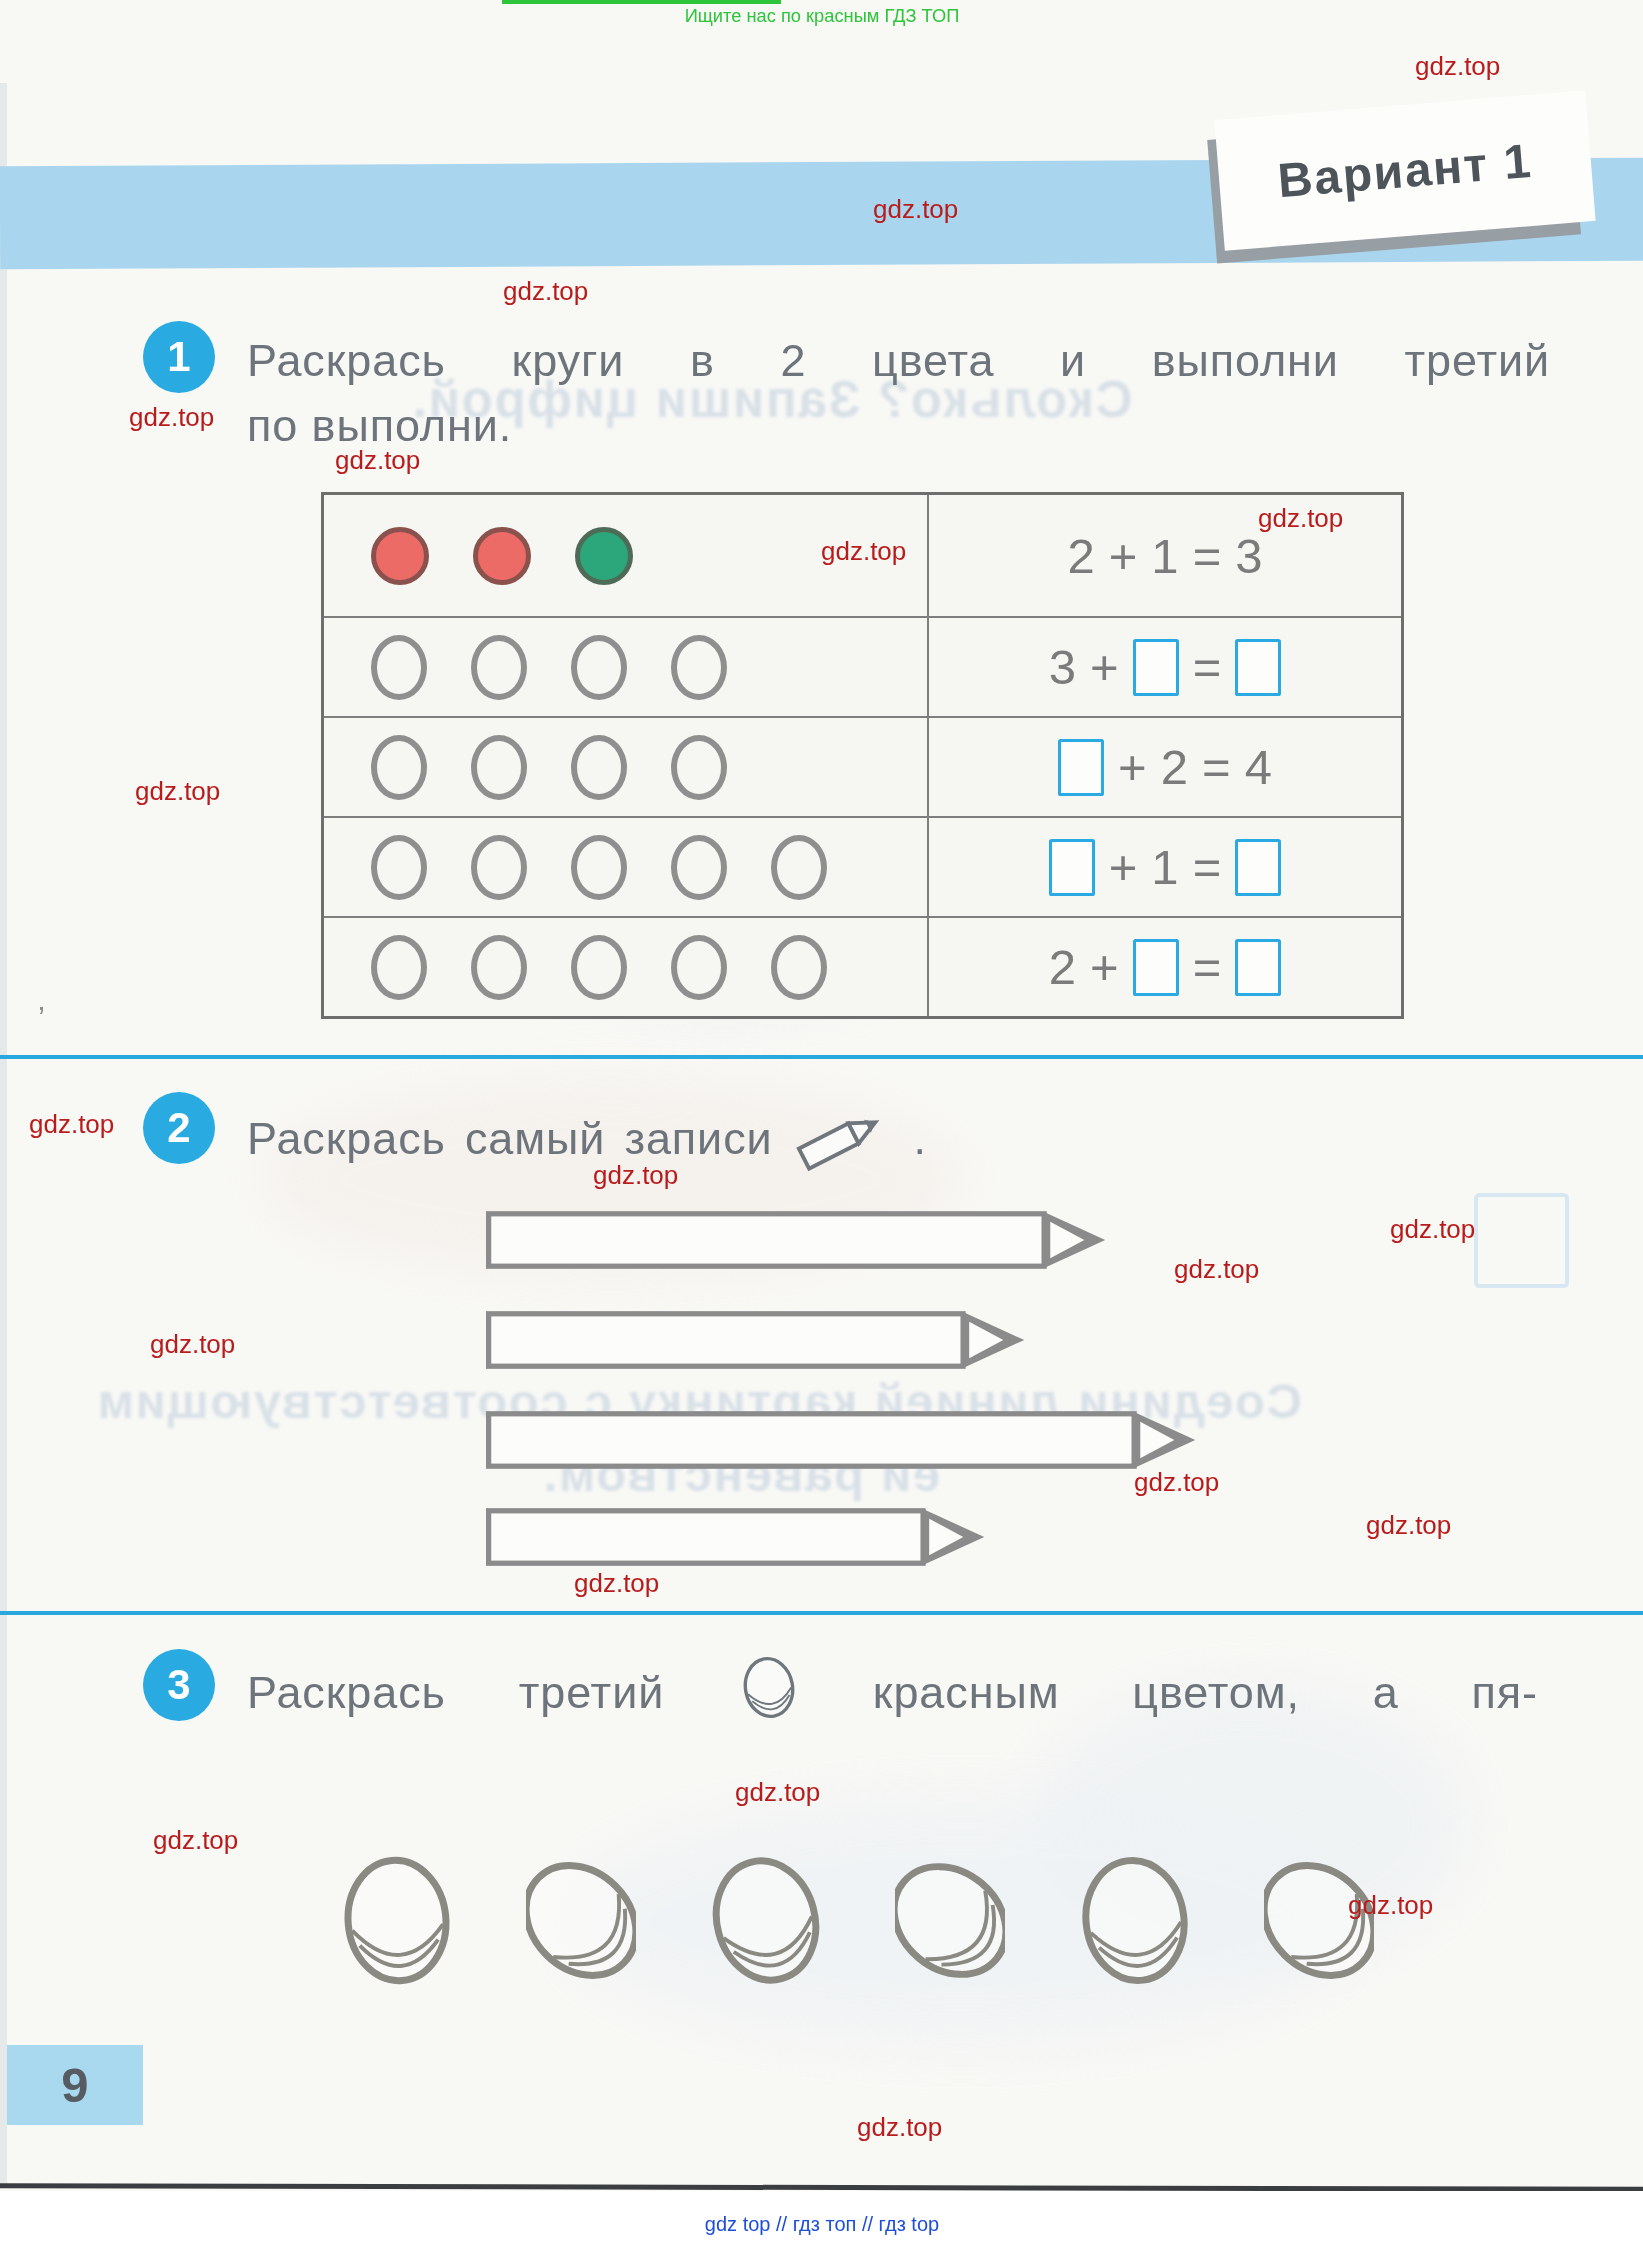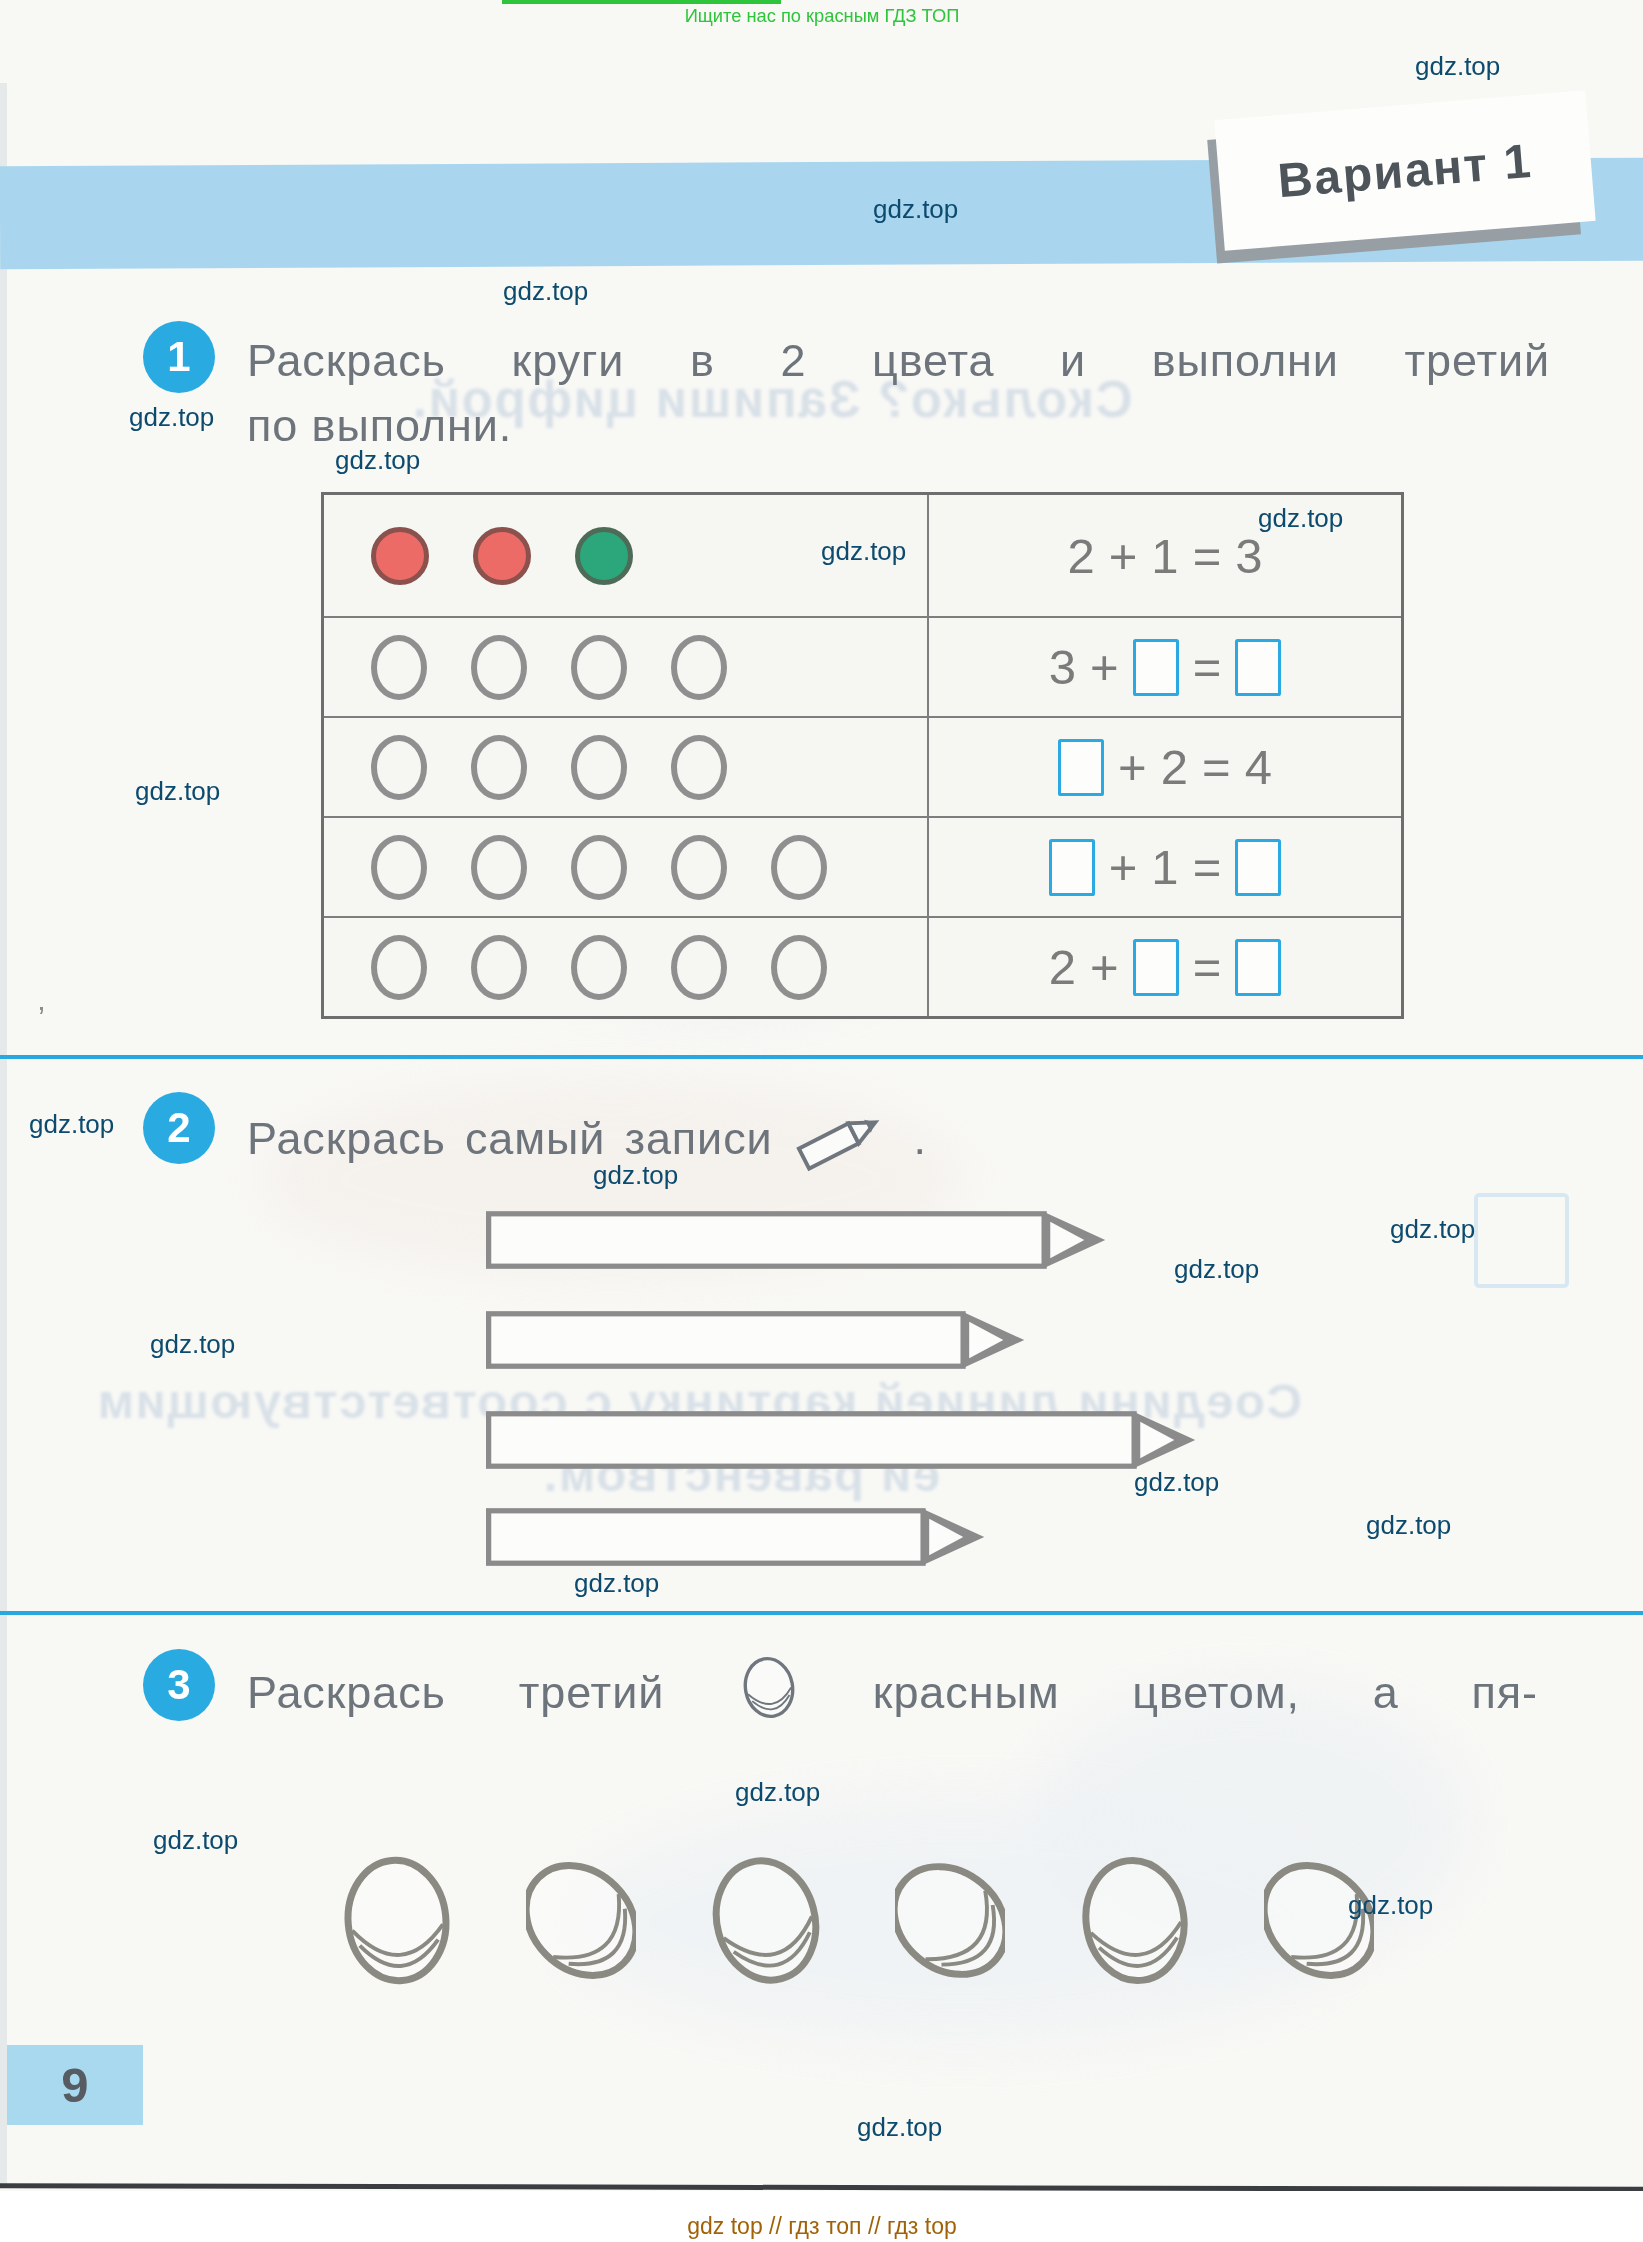--- a/index.html
+++ b/index.html
@@ -43,23 +43,23 @@
   .divider{left:0;width:1644px;height:4.4px;background:#29a8e0;z-index:3;}
 
   .pencil-wrap{z-index:3;}
   .balls-row{left:342px;top:1855px;width:1032px;height:133px;display:flex;justify-content:space-between;z-index:3;}
 
   .plate{left:7px;top:2045px;width:136px;height:80px;background:#a9d9ef;display:flex;align-items:center;justify-content:center;
     font-size:49px;font-weight:700;color:#565c61;z-index:3;}
 
   .bottom-edge{left:-3.5px;top:2185px;width:1651px;height:5.2px;background:#3b3e41;transform:rotate(0.12deg);z-index:5;}
   .below-page{left:0;top:2191px;width:1644px;height:52px;background:#ffffff;z-index:5;}
-  .footer-text{top:2213px;left:50%;transform:translateX(-50%);font-size:23px;color:#a16207;z-index:6;white-space:nowrap;}
-
-  .wm{position:absolute;font-size:26px;color:#0c4a6e;z-index:7;white-space:nowrap;}
+  .footer-text{top:2213px;left:50%;transform:translateX(-50%);font-size:20px;color:#1d4ed8;z-index:6;white-space:nowrap;}
+
+  .wm{position:absolute;font-size:26px;color:#b91c1c;z-index:7;white-space:nowrap;}
   .stray{position:absolute;left:38px;top:1001px;font-size:31px;color:#8b8b8b;z-index:3;}
   .icon-inline{display:inline-block;vertical-align:middle;}
 </style>
 </head>
 <body>
 
 <div class="page">
 
   <div class="blob" style="left:454px;top:646px;width:542px;height:367px;background:#edf1ee;opacity:.7;"></div>
   <div class="blob" style="left:1031px;top:1686px;width:437px;height:279px;background:#edf1f4;opacity:.7;"></div>

